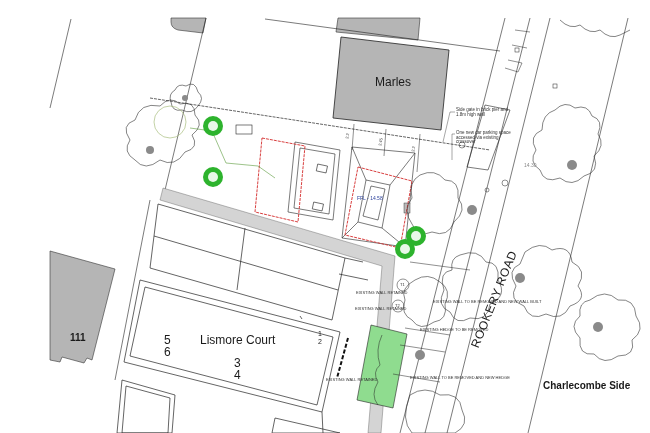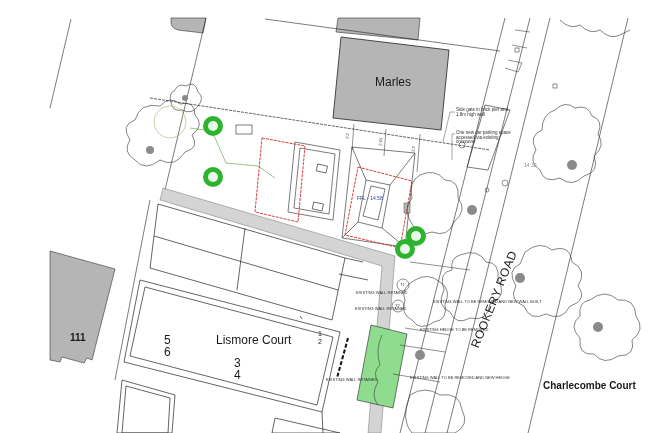--- a/index.html
+++ b/index.html
@@ -154,23 +154,23 @@
 
   <g stroke="#222" stroke-width="0.5" fill="none">
     <line x1="410" y1="262" x2="470" y2="270"></line>
     <line x1="405" y1="328" x2="450" y2="335"></line>
     <line x1="400" y1="345" x2="445" y2="352"></line>
     <line x1="393" y1="374" x2="440" y2="382"></line>
   </g>
 </svg>
 
 <div class="lbl big" style="left:375px;top:76px;">Marles</div>
-<div class="lbl big" style="left:216px;top:334px;">Lismore Court</div>
+<div class="lbl big" style="left:200px;top:334px;">Lismore Court</div>
 <div class="lbl mid" style="left:70px;top:333px;">111</div>
-<div class="lbl mid" style="left:543px;top:381px;">Charlecombe Court</div>
+<div class="lbl mid" style="left:543px;top:381px;">Charlecombe Side</div>
 
 <div class="lbl big" style="left:164px;top:334px;">5</div>
 <div class="lbl big" style="left:164px;top:346px;">6</div>
 <div class="lbl big" style="left:234px;top:357px;">3</div>
 <div class="lbl big" style="left:234px;top:369px;">4</div>
 <div class="lbl" style="left:318px;top:330px;font-size:7px;">1</div>
 <div class="lbl" style="left:318px;top:338px;font-size:7px;">2</div>
 
 <div class="lbl road" style="left:469px;top:345px;">ROOKERY ROAD</div>
 

